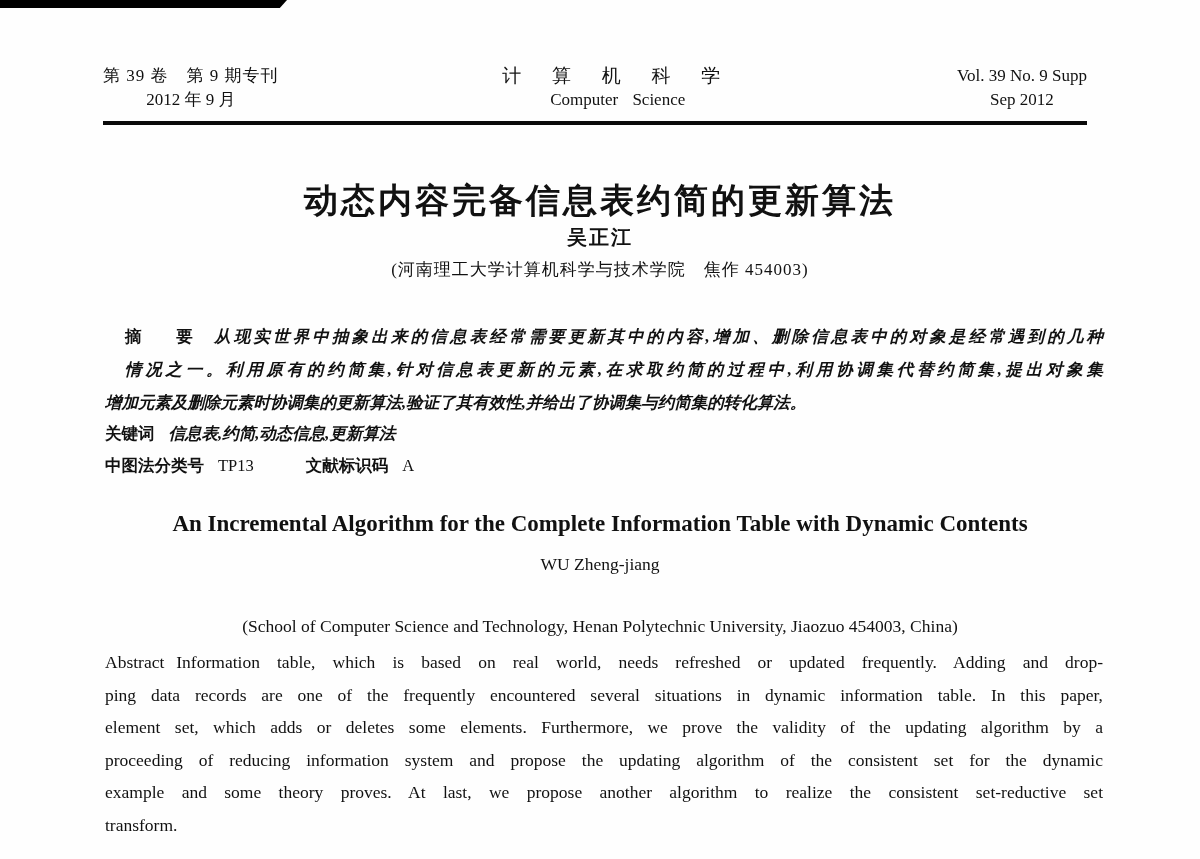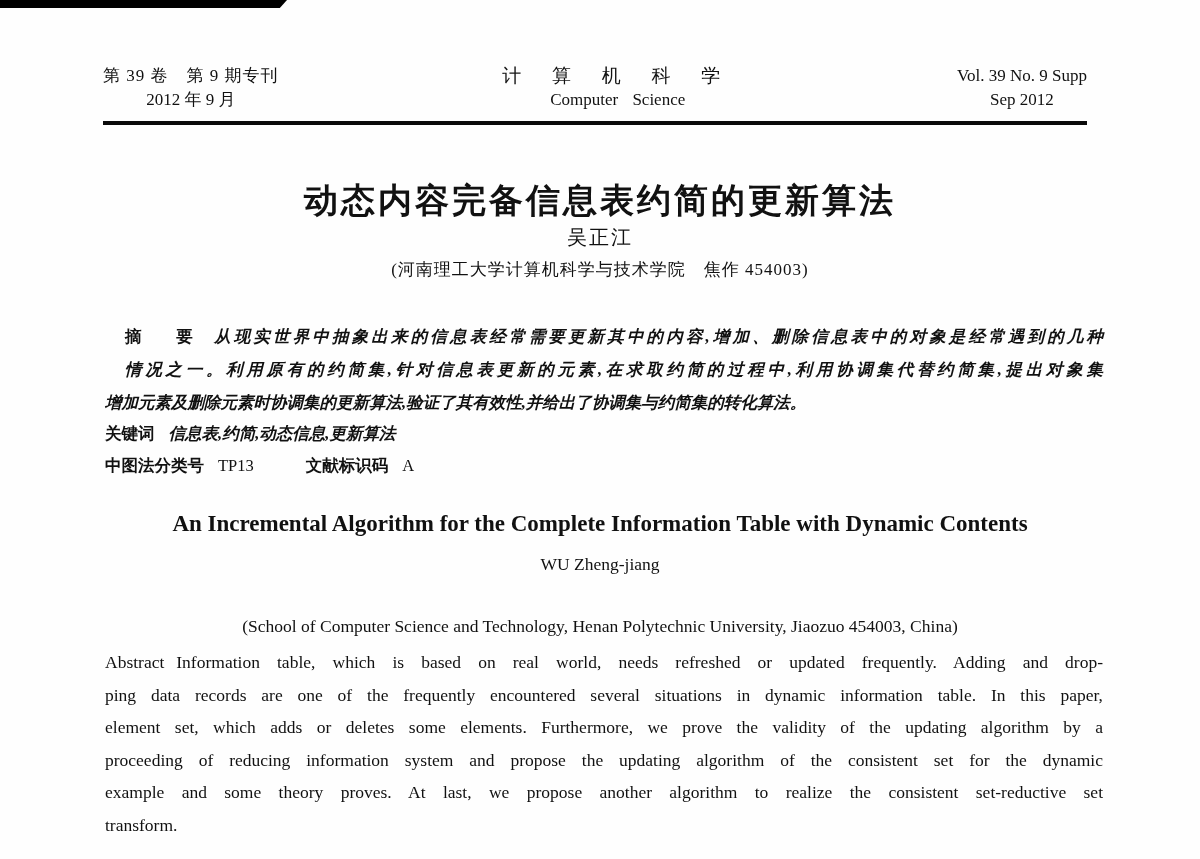--- a/index.html
+++ b/index.html
@@ -35,21 +35,21 @@
   .title-cn{
     position:absolute;left:0;top:150px;width:100%;
     text-align:center;
     font-family:"Liberation Sans", sans-serif;
     font-weight:bold;font-size:34px;letter-spacing:3px;margin-top:28px;
   }
   .author-cn{
     position:absolute;left:0;top:224px;width:100%;
     text-align:center;
     font-family:"Liberation Sans", sans-serif;
-    font-weight:normal;font-size:20px;letter-spacing:2px;
+    font-weight:bold;font-size:20px;letter-spacing:2px;
   }
   .affil-cn{
     position:absolute;left:0;top:258px;width:100%;
     text-align:center;font-size:17px;letter-spacing:1px;
   }
   .abs-cn{
     position:absolute;left:105px;top:320px;width:998px;
     font-size:16.5px;line-height:33px;
     font-style:italic;font-weight:bold;
   }

